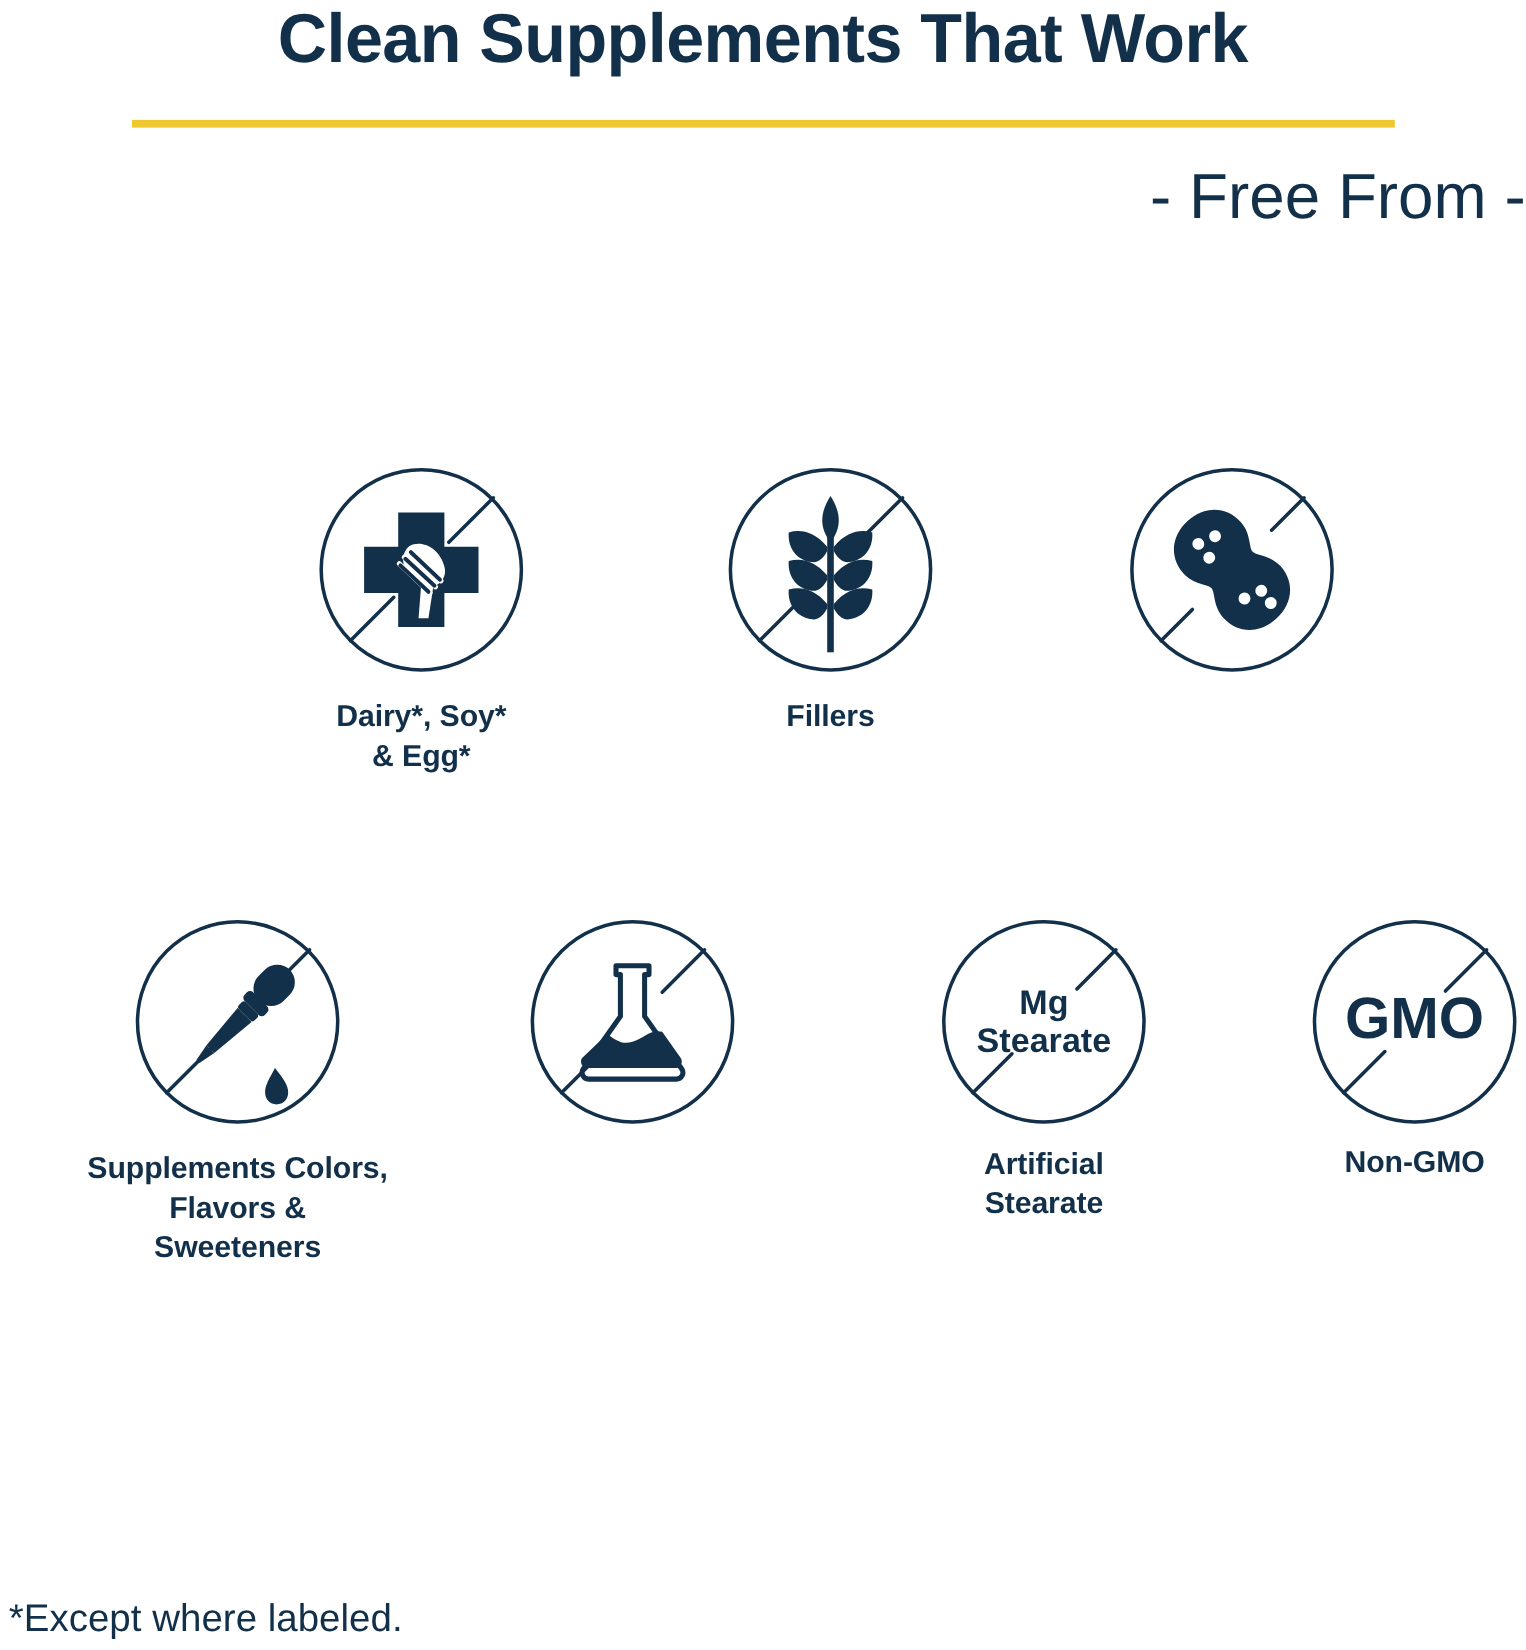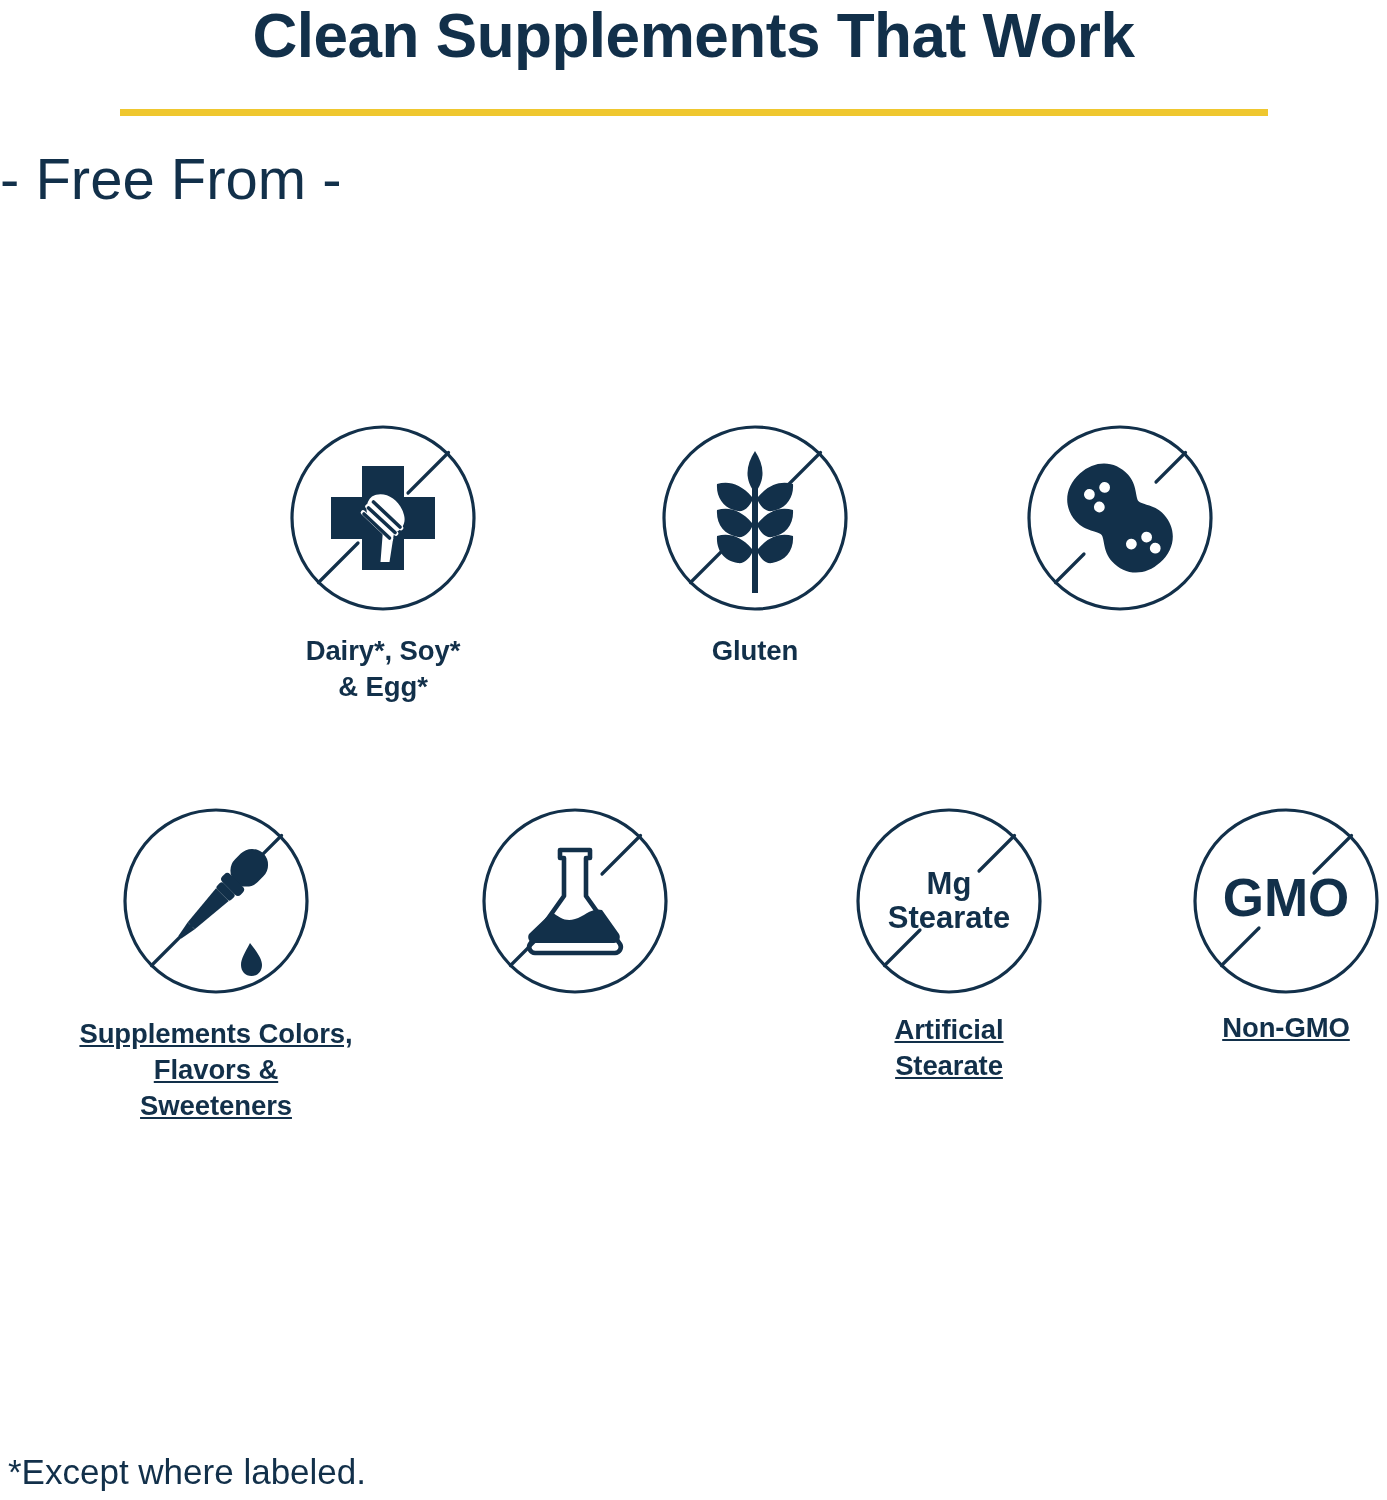--- a/index.html
+++ b/index.html
@@ -43,21 +43,21 @@
     top: 109px;
     width: 1148px;
     height: 7px;
     background: #efc72f;
   }
   .subtitle {
     position: absolute;
     left: 0;
     top: 144px;
     width: 1387px;
-    text-align: left;
+    text-align: right;
     font-size: 58px;
     font-weight: 400;
     color: #12304a;
     line-height: 70px;
     white-space: nowrap;
   }
 
   
   .grid {
     position: absolute;
@@ -92,21 +92,21 @@
     letter-spacing: -0.1px;
   }
 
   
   .r1 { top: 423px; }
   .c-dairy  { left: 383px; }
   .c-gluten { left: 755px; }
   .c-nut    { left: 1120px; }
 
   
-  .r2 { top: 806px; text-decoration: underline; }
+  .r2 { top: 834px; }
   .c-color  { left: 216px; }
   .c-binder { left: 575px; }
   .c-mg     { left: 949px; }
   .c-gmo    { left: 1286px; }
 
   .c-gmo .cap { margin-top: 14px; }
   .c-mg  .cap { margin-top: 16px; }
 
   
   .badge-text {
@@ -183,21 +183,21 @@
 
           <path d="M92 100 C80 86 68 84 57 87 C56 101 64 112 78 114 C84 115 89 110 92 104 Z"></path>
           <path d="M98 100 C110 86 122 84 133 87 C134 101 126 112 112 114 C106 115 101 110 98 104 Z"></path>
 
           <path d="M92 126 C80 112 68 110 57 113 C56 127 64 138 78 140 C84 141 89 136 92 130 Z"></path>
           <path d="M98 126 C110 112 122 110 133 113 C134 127 126 138 112 140 C106 141 101 136 98 130 Z"></path>
         </g>
       </svg>
     </div>
     <div class="cap">
-      <div>Gluten</div>
+      <div>Fillers</div>
     </div>
   </div>
 
   <div class="cell r1 c-nut">
     <div class="badge">
       <svg viewBox="0 0 190 190" xmlns="http://www.w3.org/2000/svg">
         <circle cx="95" cy="95" r="91" fill="none" stroke="#12304a" stroke-width="3.2"></circle>
         <line x1="160.5" y1="29.5" x2="131" y2="59" stroke="#12304a" stroke-width="3.2" stroke-linecap="round"></line>
         <line x1="59" y1="131" x2="30.5" y2="159.5" stroke="#12304a" stroke-width="3.2" stroke-linecap="round"></line>
 

